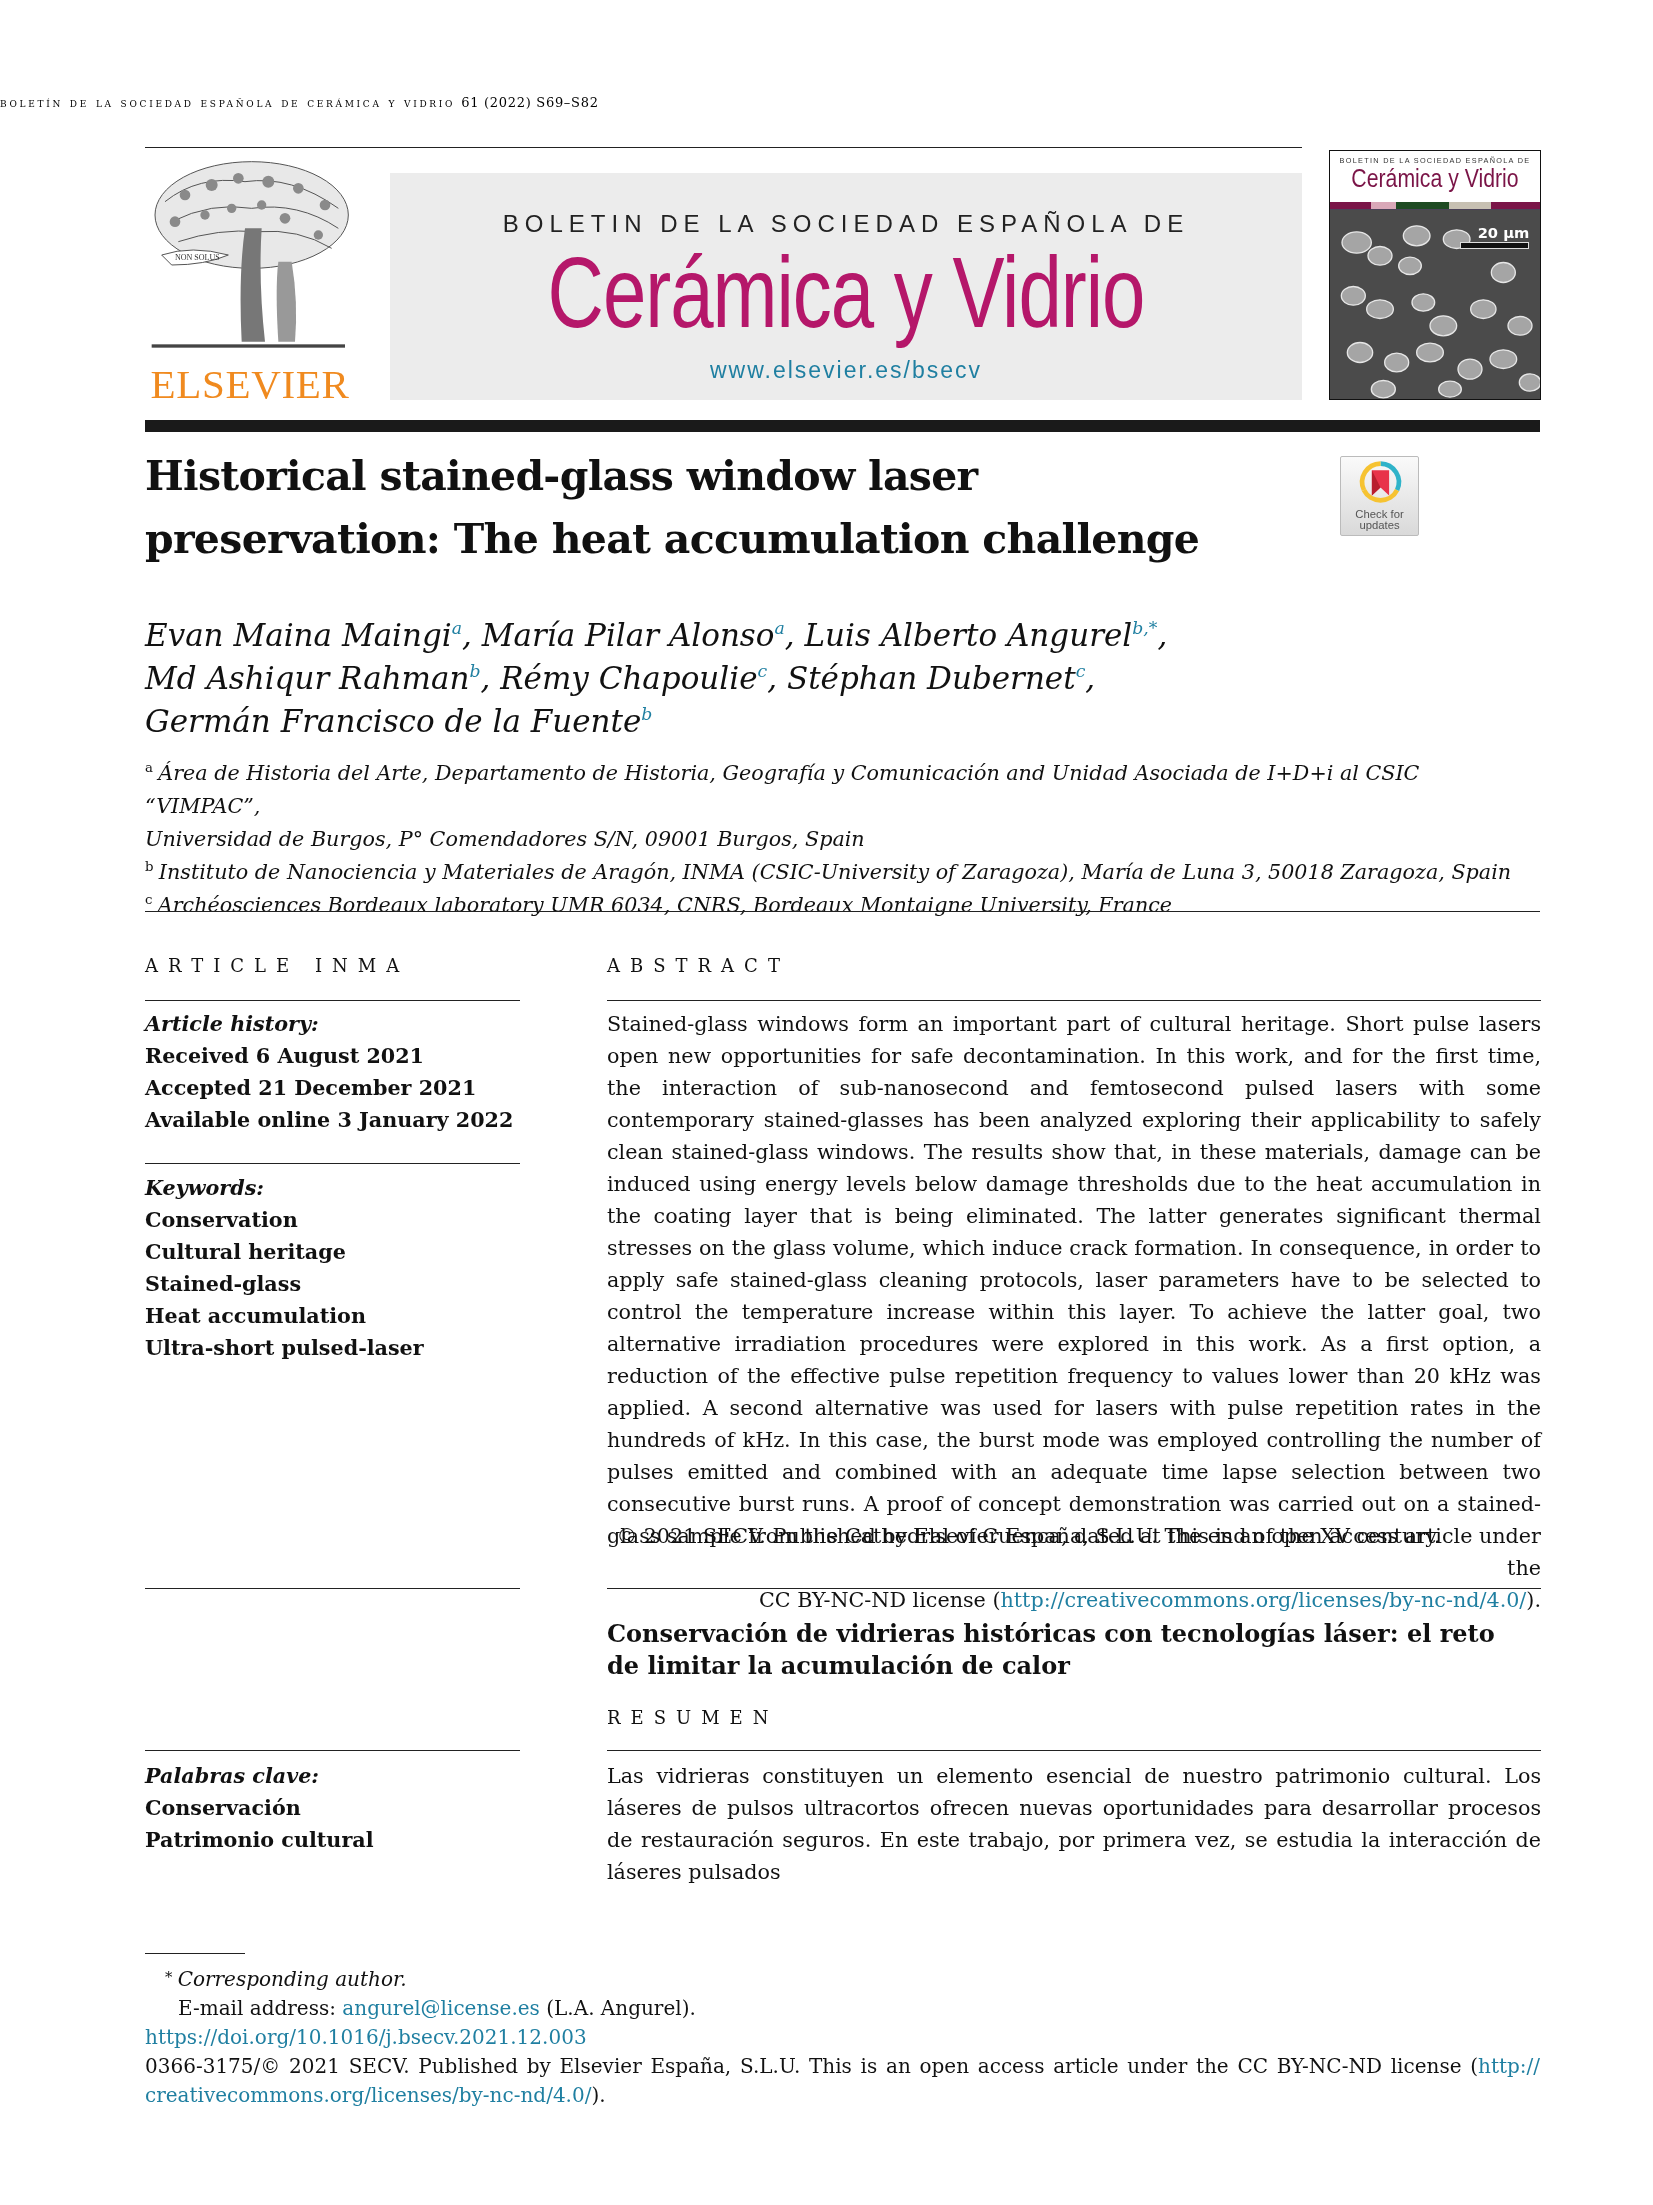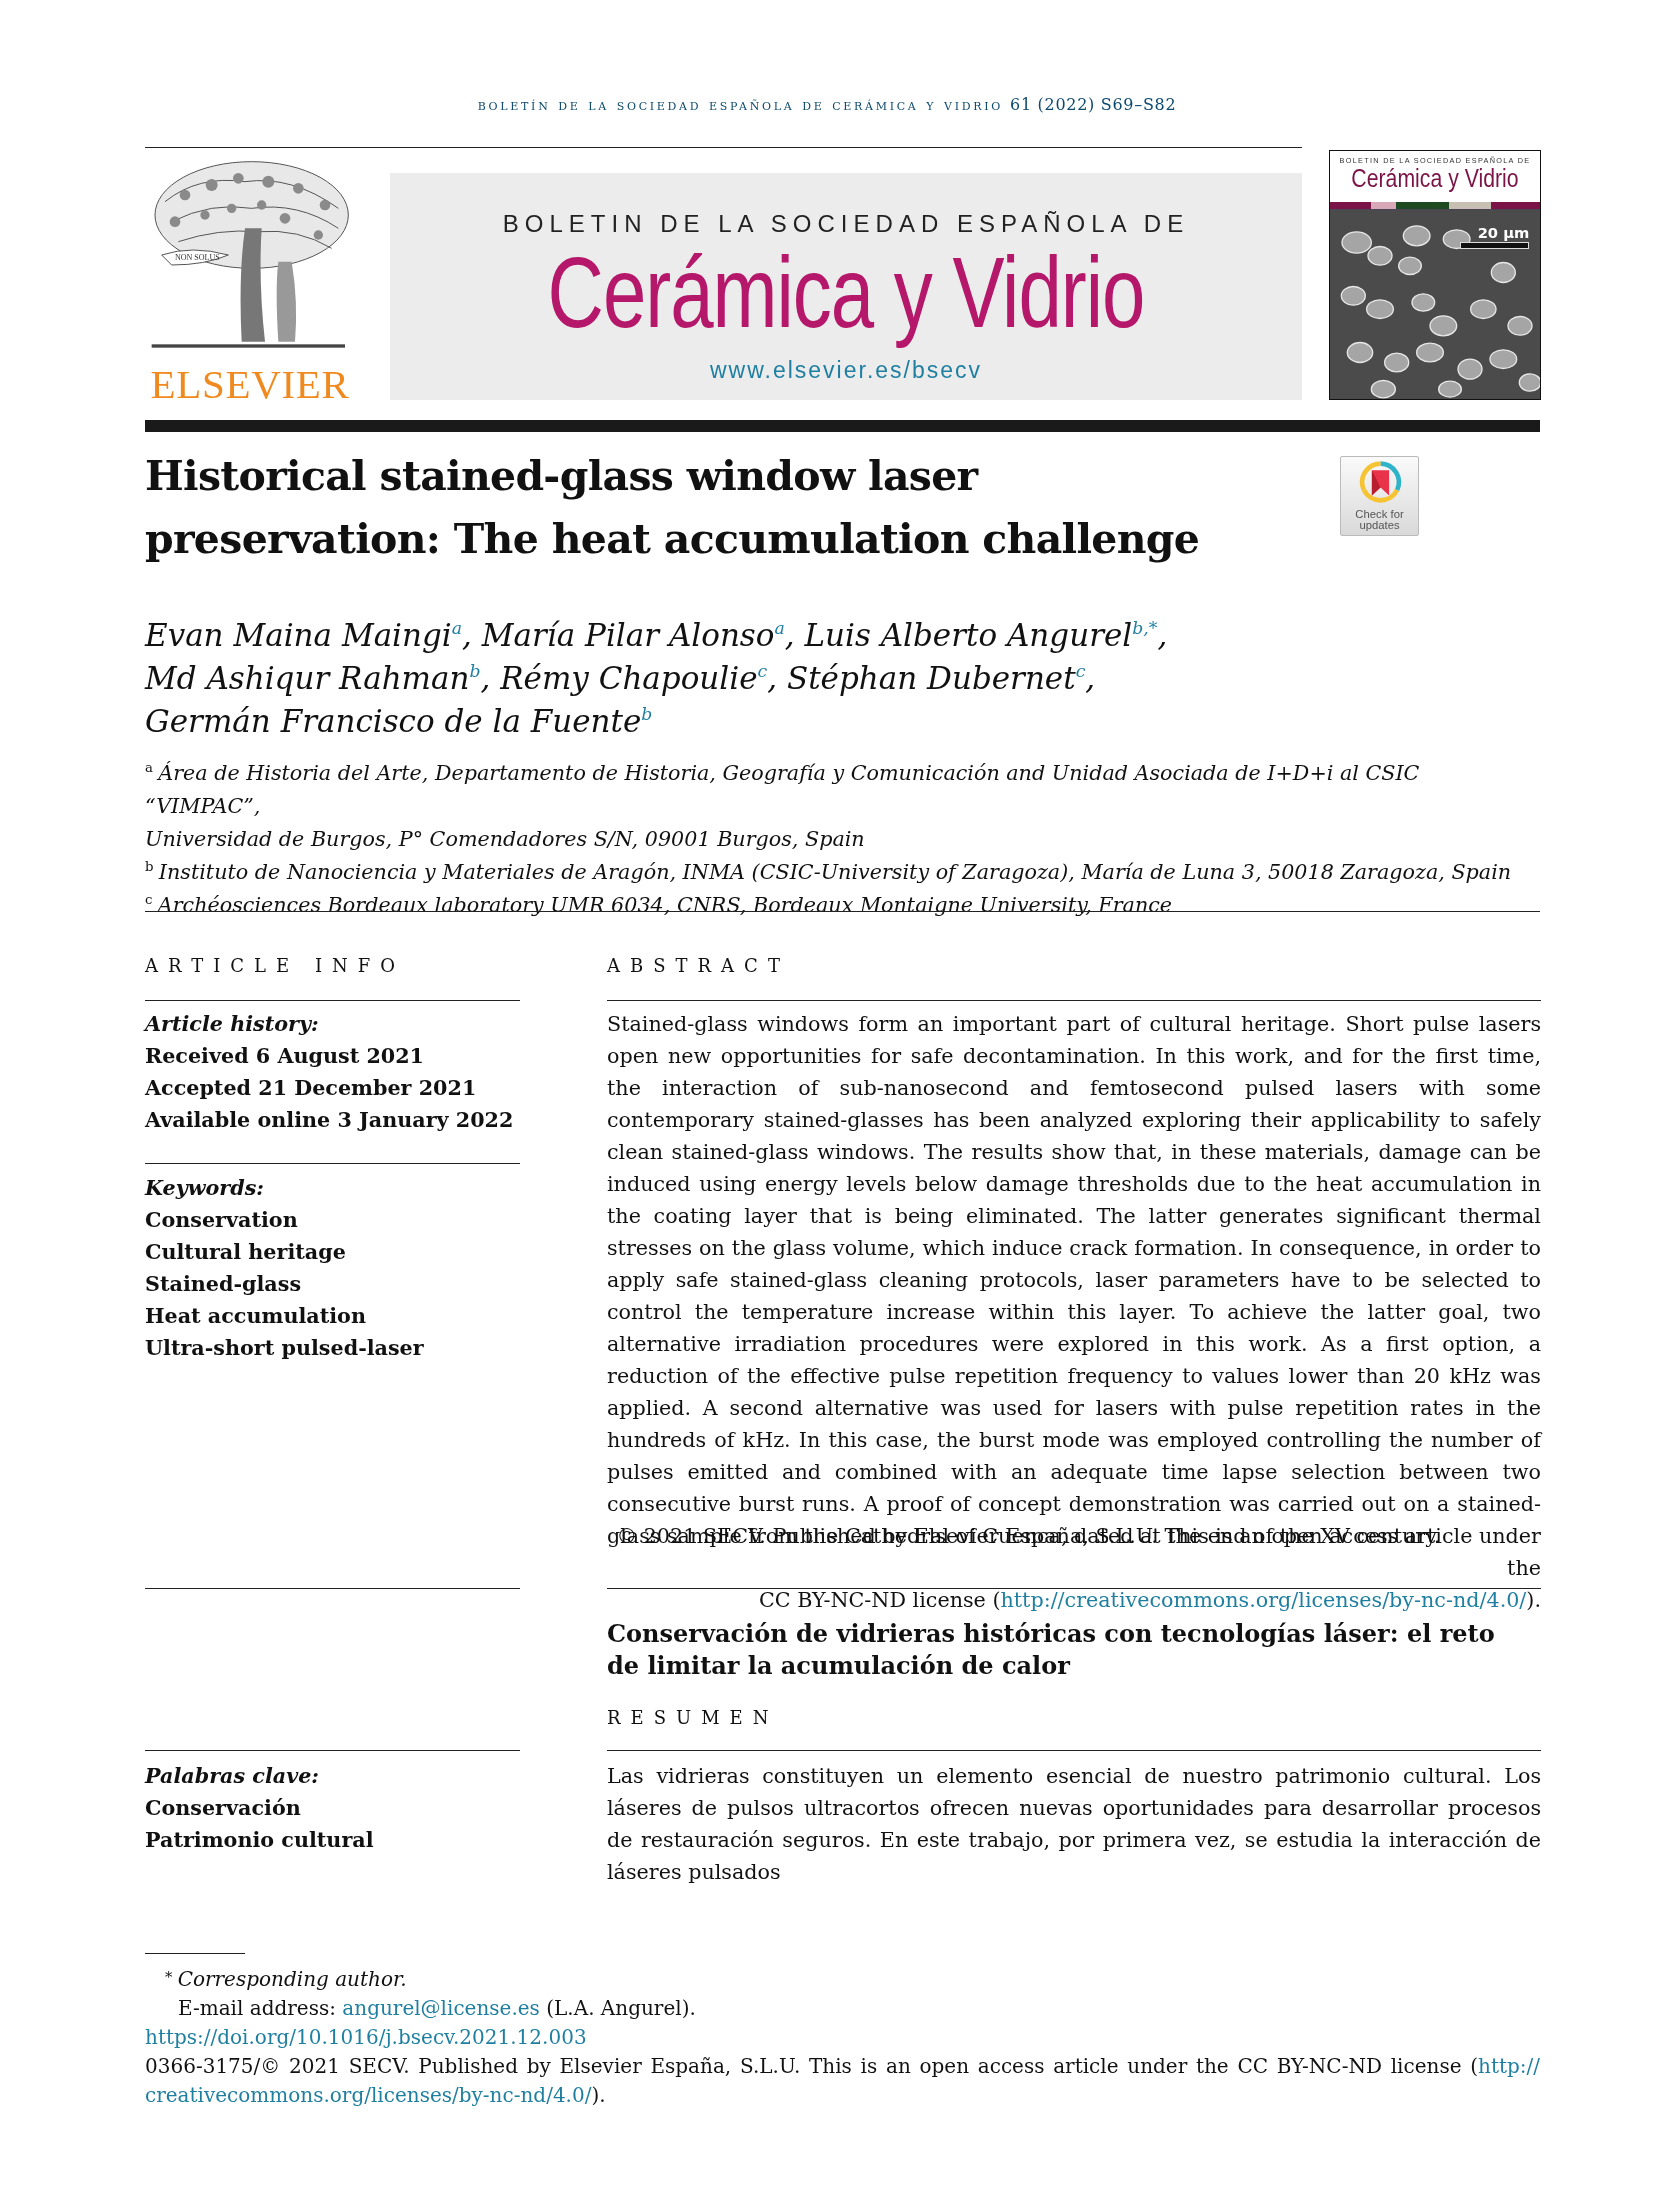--- a/index.html
+++ b/index.html
@@ -2,22 +2,22 @@
 <html style="font-size:10.7px"><head>
 <meta charset="utf-8">
 <style>
   html, body { margin: 0; padding: 0; background: #ffffff; }
   body { width: 1654px; height: 2205px; position: relative; overflow: hidden;
          font-family: "DejaVu Serif", serif; color: #111; }
   .abs { position: absolute; }
   .link { color: #1f7fa1; text-decoration: none; }
 
   
-  #running-header { top: 95px; left: 0; width: 1654px; text-align: center;
-    font-family: "DejaVu Serif", serif; font-size: 16px; letter-spacing: 2px; color: #0c4a6e; }
+  #running-header { top: 95px; left: 0; width: 1654px; 
+    font-family: "DejaVu Serif", serif; font-size: 13px; letter-spacing: 2px; color: #000000; }
   #running-header .sc { font-variant: small-caps; text-transform: lowercase; letter-spacing: 2.7px; }
   #running-header .nums { letter-spacing: 0.7px; }
 
   .hrule { position: absolute; background: #222; height: 1.3px; }
 
   
   #elsevier-logo { left: 145px; top: 155px; width: 210px; height: 250px; }
   #elsevier-wordmark { position: absolute; left: 0; bottom: 0; width: 210px; text-align: center;
     font-family: "Liberation Serif", serif; font-size: 41px; color: #f08a1f; letter-spacing: 0.7px; line-height: 1; }
 
@@ -206,21 +206,21 @@
 
 <div id="affiliations" class="abs">
   <div><span class="aff-mark">a</span><span>Área de Historia del Arte, Departamento de Historia, Geografía y Comunicación and Unidad Asociada de I+D+i al CSIC “VIMPAC”,</span></div>
   <div>Universidad de Burgos, P° Comendadores S/N, 09001 Burgos, Spain</div>
   <div><span class="aff-mark">b</span><span>Instituto de Nanociencia y Materiales de Aragón, INMA (CSIC-University of Zaragoza), María de Luna 3, 50018 Zaragoza, Spain</span></div>
   <div><span class="aff-mark">c</span><span>Archéosciences Bordeaux laboratory UMR 6034, CNRS, Bordeaux Montaigne University, France</span></div>
 </div>
 
 <div class="hrule" style="left:145px; top:911px; width:1395px;"></div>
 
-<div class="abs sec-head left-col" style="top:955px;">ARTICLE INFO</div>
+<div class="abs sec-head left-col" style="top:955px;">ARTICLE INMA</div>
 <div class="abs sec-head right-col" style="top:955px;">ABSTRACT</div>
 
 <div class="hrule" style="left:145px; top:1000px; width:375px;"></div>
 <div class="hrule" style="left:607px; top:1000px; width:934px;"></div>
 
 <div class="abs left-col col-text" style="top:1008px;">
   <div><em>Article history:</em></div>
   <div>Received 6 August 2021</div>
   <div>Accepted 21 December 2021</div>
   <div>Available online 3 January 2022</div>

